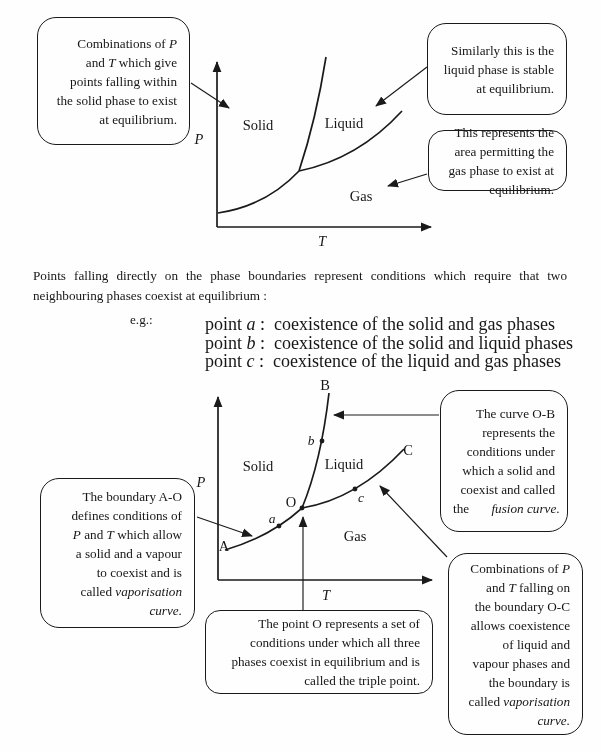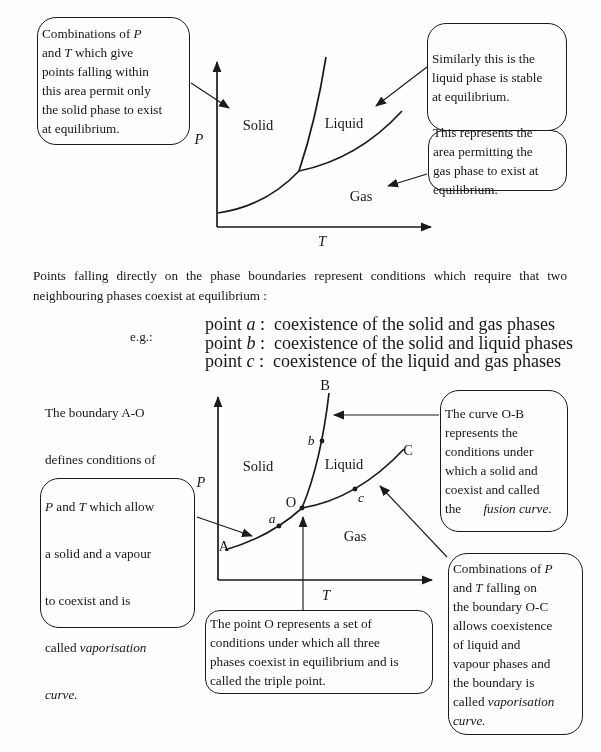--- a/index.html
+++ b/index.html
@@ -14,27 +14,27 @@
   .cv{stroke-width:1.7;}
   .ar{stroke-width:1.15;}
   .dot{fill:#1a1a1a;stroke:none;}
   .lbl{fill:#161616;font-size:14.5px;text-anchor:middle;font-family:"Liberation Serif","DejaVu Serif",serif;}
   .lbl.it{font-style:italic;}
   .lbl.sm{font-size:13.5px;}
   .callout{
     position:absolute;box-sizing:border-box;background:#fefefe;
     border:1.6px solid #1a1a1a;border-radius:19px;
     display:flex;flex-direction:column;justify-content:center;
-    text-align:left;font-size:13.2px;line-height:19px;padding:2px 4px;
+    text-align:right;font-size:13.2px;line-height:19px;padding:2px 12px;
   }
   .callout .line{white-space:pre;}
   .para{position:absolute;left:33px;top:266px;width:534px;font-size:13.2px;line-height:20px;}
   .para .pline1{white-space:nowrap;text-align:justify;text-align-last:justify;}
   .para .pline2{white-space:nowrap;}
-  .eg-label{position:absolute;left:130px;top:328px;font-size:13.2px;line-height:18.6px;}
+  .eg-label{position:absolute;left:130px;top:311px;font-size:13.2px;line-height:18.6px;}
   .eg-items{position:absolute;left:205px;top:315px;font-size:18px;line-height:18.6px;}
   .eg-items .line{white-space:pre;}
 </style>
 </head>
 <body>
 
 <div class="page">
 
   <svg class="layer" width="601" height="752" viewBox="0 0 601 752">
     <defs>
@@ -81,26 +81,25 @@
     <text class="lbl" x="291" y="507">O</text>
     <text class="lbl it sm" x="272" y="523">a</text>
     <text class="lbl it sm" x="311" y="445">b</text>
     <text class="lbl it sm" x="361" y="502">c</text>
   </svg>
 
   <div class="callout" style="left:37px;top:17px;width:153px;height:128px;">
       <div class="line"><span>Combinations of </span><span style="font-style: italic;">P</span></div>
       <div class="line"><span>and </span><span style="font-style: italic;">T</span><span> which give</span></div>
       <div class="line"><span>points falling within</span></div>
-      <div class="line"><span>this area permit only</span></div>
       <div class="line"><span>the solid phase to exist</span></div>
       <div class="line"><span>at equilibrium.</span></div>
     </div>
 
-  <div class="callout" style="left:427px;top:23px;width:140px;height:108px;">
+  <div class="callout" style="left:427px;top:23px;width:140px;height:92px;">
       <div class="line"><span>Similarly this is the</span></div>
       <div class="line"><span>liquid phase is stable</span></div>
       <div class="line"><span>at equilibrium.</span></div>
     </div>
 
   <div class="callout" style="left:428px;top:130px;width:139px;height:61px;border-radius:16px;">
       <div class="line"><span>This represents the</span></div>
       <div class="line"><span>area permitting the</span></div>
       <div class="line"><span>gas phase to exist at</span></div>
       <div class="line"><span>equilibrium.</span></div>
@@ -110,21 +109,21 @@
     <div class="pline1">Points falling directly on the phase boundaries represent conditions which require that two</div>
     <div class="pline2">neighbouring phases coexist at equilibrium :</div>
   </div>
   <div class="eg-label">e.g.:</div>
   <div class="eg-items">
       <div class="line"><span>point </span><span style="font-style: italic;">a</span><span> :  coexistence of the solid and gas phases</span></div>
       <div class="line"><span>point </span><span style="font-style: italic;">b</span><span> :  coexistence of the solid and liquid phases</span></div>
       <div class="line"><span>point </span><span style="font-style: italic;">c</span><span> :  coexistence of the liquid and gas phases</span></div>
     </div>
 
-  <div class="callout" style="left:40px;top:478px;width:155px;height:150px;gap:28px;">
+  <div class="callout" style="left:40px;top:478px;width:155px;height:150px;">
       <div class="line"><span>The boundary A-O</span></div>
       <div class="line"><span>defines conditions of</span></div>
       <div class="line"><span style="font-style: italic;">P</span><span> and </span><span style="font-style: italic;">T</span><span> which allow</span></div>
       <div class="line"><span>a solid and a vapour</span></div>
       <div class="line"><span>to coexist and is</span></div>
       <div class="line"><span>called </span><span style="font-style: italic;">vaporisation</span></div>
       <div class="line"><span style="font-style: italic;">curve.</span></div>
     </div>
 
   <div class="callout" style="left:205px;top:610px;width:228px;height:84px;border-radius:15px;">

